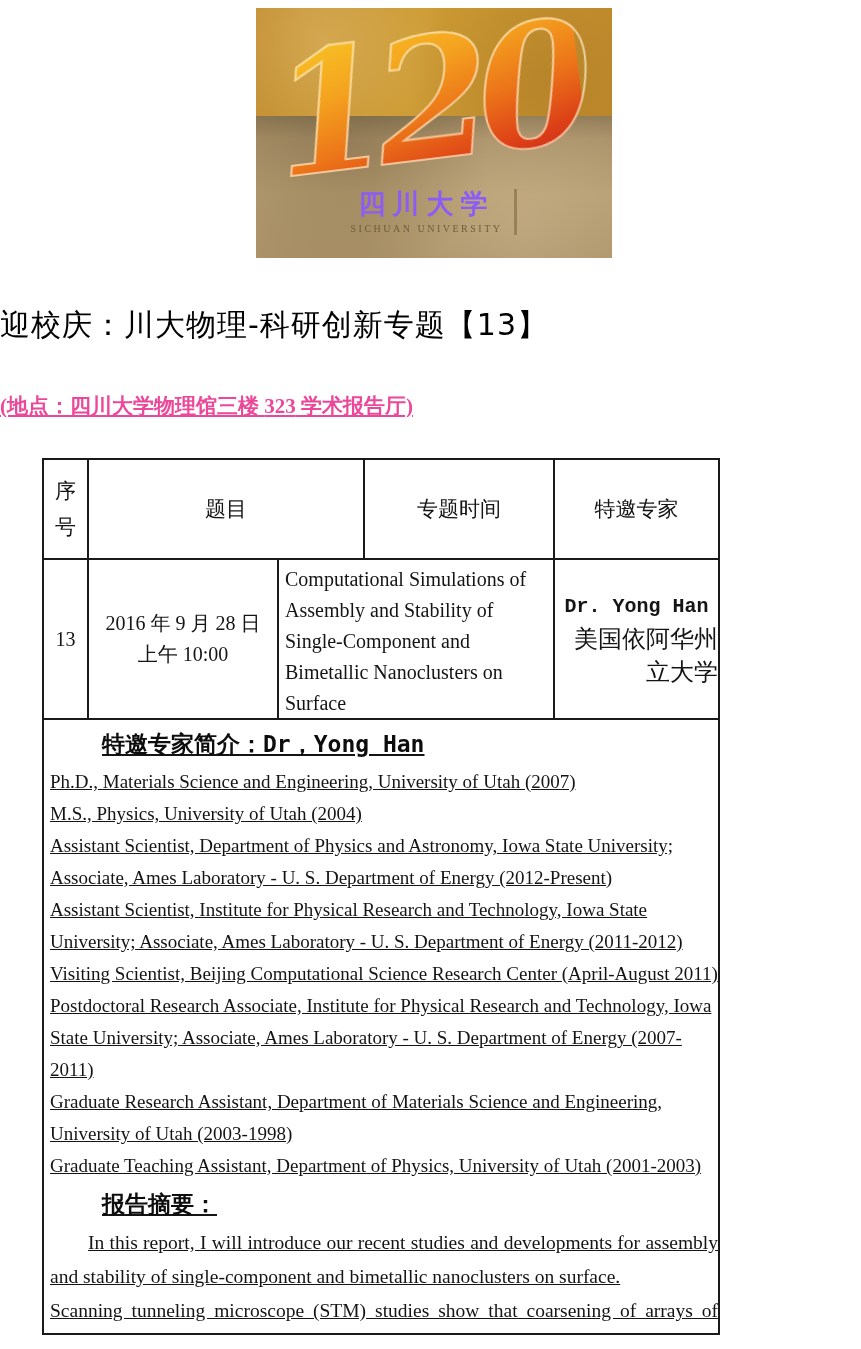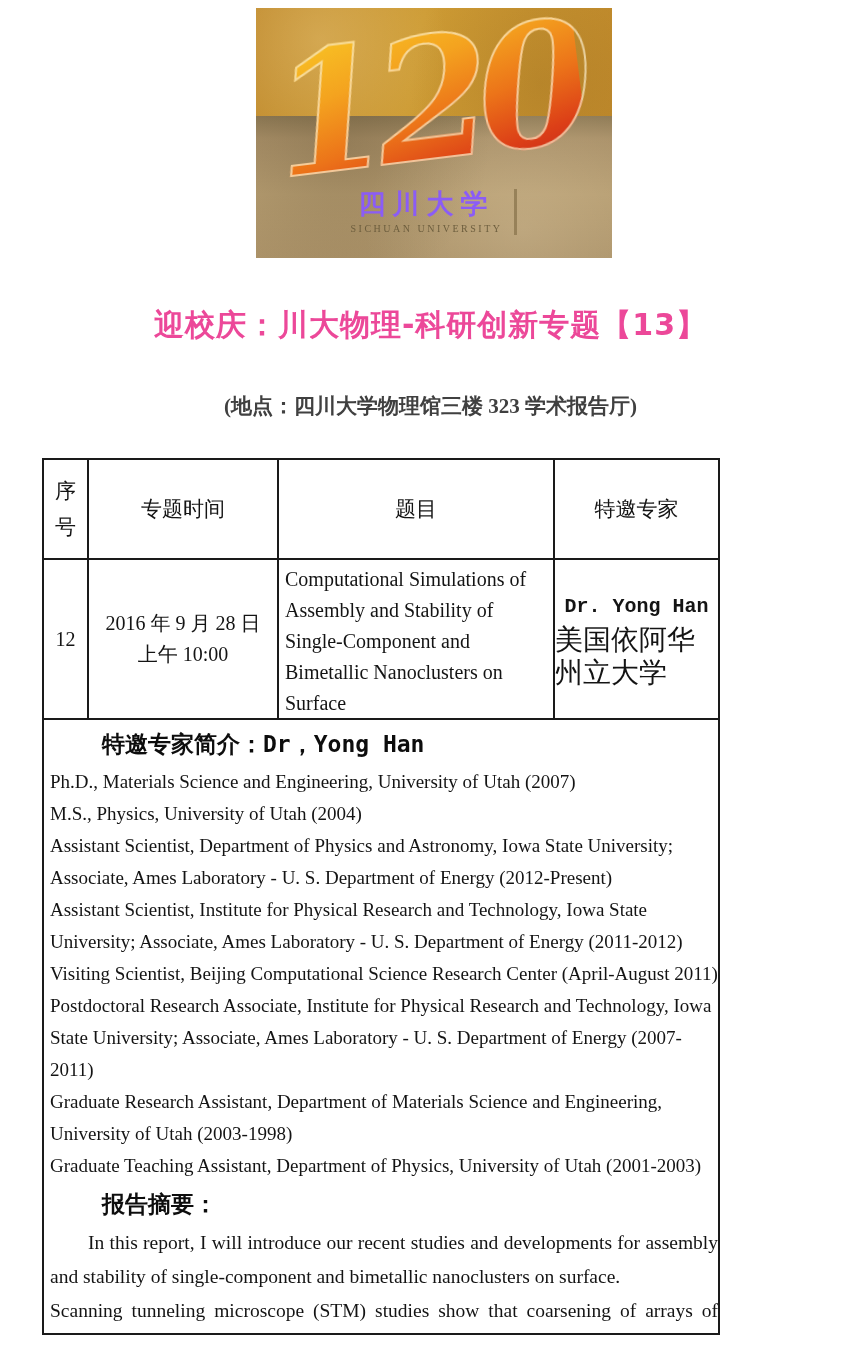--- a/index.html
+++ b/index.html
@@ -55,27 +55,27 @@
   .anniv-name { font-size:21px; font-weight:bold; color:#5a4c30; letter-spacing:1px; filter:blur(.5px); line-height:1.25; }
   .micro-bar {
     height:6px; margin:3px auto 0;
     background:repeating-linear-gradient(90deg,#6d5e3e 0 7px, rgba(0,0,0,0) 7px 11px);
     opacity:.55; filter:blur(.7px);
   }
   .micro-anniv { width:118px; }
 
   
   .main-title {
-    position:absolute; left:0; top:305px; width:100%; text-align:center;
+    position:absolute; left:0; top:305px; width:100%; 
     font-family:"DejaVu Sans","Liberation Sans",sans-serif;
-    font-weight:bold; font-size:30px; letter-spacing:1px; color:#ec4899;
+    font-weight:normal; font-size:30px; letter-spacing:1px; color:#000000;
   }
   .location-line {
-    position:absolute; left:0; top:392px; width:100%; text-align:center;
-    font-size:21px; font-weight:bold; color:#404040;
+    position:absolute; left:0; top:392px; width:100%; 
+    font-size:21px; font-weight:bold; color:#ec4899;text-decoration:underline;
   }
 
   
   .doc-box {
     position:absolute; left:42px; top:458px; width:678px; height:877px;
     border:2px solid #1a1a1a; display:flex; flex-direction:column; overflow:hidden;
   }
   .t-row { display:flex; width:100%; }
   .t-head { height:100px; border-bottom:2px solid #1a1a1a; }
   .t-main { height:160px; border-bottom:2px solid #1a1a1a; }
@@ -86,24 +86,24 @@
   .c-spk   { flex:1; }
   .head-label { font-size:21px; line-height:34px; text-align:center; }
   .head-no { width:24px; line-height:36px; word-break:break-all; text-align:center; font-size:21px; }
   .cell-no-val { font-size:20px; }
   .time-l1, .time-l2 { font-size:20px; line-height:31px; text-align:left; white-space:nowrap; }
   .topic-cell {
     align-items:flex-start; justify-content:flex-start;
     padding:4px 16px 0 6px; font-size:20px; line-height:31px; text-align:left;
   }
   .spk-name { font-size:20px; font-weight:bold; line-height:33px;font-family:Liberation Mono, monospace; }
-  .spk-aff  { font-size:28px; line-height:33px; }
+  .spk-aff  { font-size:24px; line-height:33px;text-align:right; }
 
   
-  .content { flex:1; overflow:hidden; padding:2px 0 0 6px; }
+  .content { flex:1; overflow:hidden; padding:2px 0 0 6px;text-decoration:underline; }
   .sec-heading {
     font-family:"DejaVu Sans","Liberation Sans",sans-serif;
     font-weight:bold; font-size:23px; line-height:34px;
     margin:5px 0 5px 52px; color:#0d0d0d;
   }
   .sec-heading .mono-name { font-family:"DejaVu Sans Mono","Liberation Mono",monospace; font-weight:bold; }
   .bio-p { font-size:19px; line-height:32px; margin:0; }
   .abs-p { font-size:19.5px; line-height:34px; margin:0; text-align:justify; }
   .abs-p.indent { text-indent:38px; }
   .abs-p.cutoff { text-align-last:justify; }
@@ -131,34 +131,34 @@
   <div class="location-line">
     <span>(地点：四川大学物理馆三楼 </span><span>323</span><span> 学术报告厅)</span>
   </div>
 
   <div class="doc-box">
 
     <div class="t-row t-head">
       <div class="cell c-no">
         <div class="head-no">序号</div>
       </div>
+      <div class="cell c-topic">
+        <div class="head-label">题目</div>
+      </div>
       <div class="cell c-time">
         <div class="head-label">专题时间</div>
-      </div>
-      <div class="cell c-topic">
-        <div class="head-label">题目</div>
       </div>
       <div class="cell c-spk">
         <div class="head-label">特邀专家</div>
       </div>
     </div>
 
     <div class="t-row t-main">
       <div class="cell c-no">
-        <div class="cell-no-val">12</div>
+        <div class="cell-no-val">13</div>
       </div>
       <div class="cell c-time">
         <div class="time-l1">2016 年 9 月 28 日</div>
         <div class="time-l2">上午 10:00</div>
       </div>
       <div class="cell c-topic topic-cell">
         <div>Computational Simulations of Assembly and Stability of Single-Component and Bimetallic Nanoclusters on Surface</div>
       </div>
       <div class="cell c-spk">
         <div class="spk-name">Dr. Yong Han</div>

